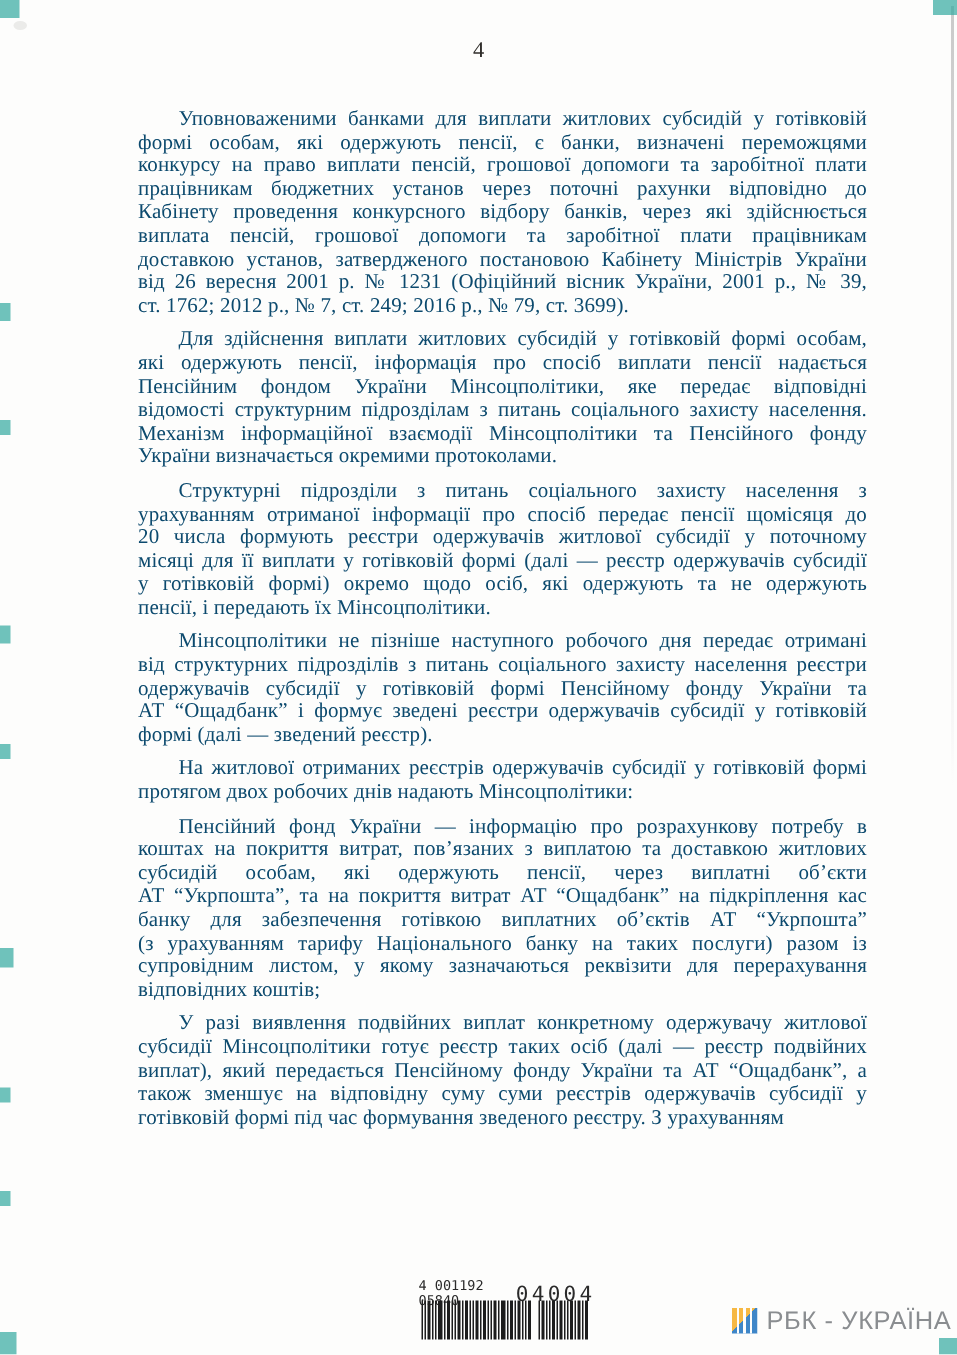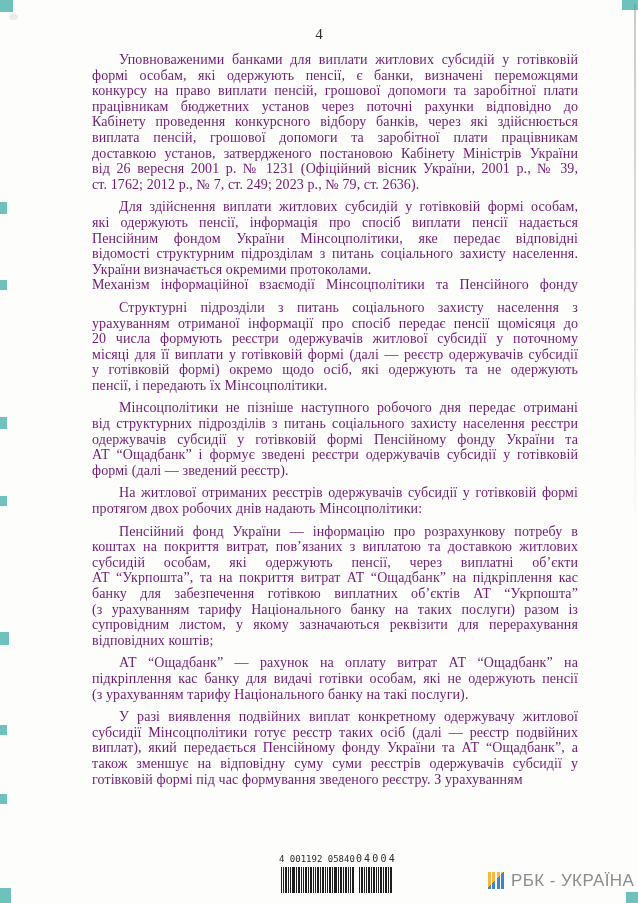--- a/index.html
+++ b/index.html
@@ -29,22 +29,22 @@
     position:absolute;
     background:#38aaa2;
     opacity:.72;
   }
   .page-number{
     position:absolute;top:26px;left:0;width:638px;
     text-align:center;
     font-size:15px;color:#2f2d2a;
   }
   .doc-body{
-    position:absolute;top:52px;left:92px;width:486px;
-    color:#701a75;
+    position:absolute;top:72px;left:92px;width:486px;
+    color:#0c4a6e;
     font-size:14px;
     letter-spacing:0.1px;
   }
   .para{margin-top:7px;}
   .para:first-child{margin-top:0;}
   .line{
     line-height:15.6px;
     text-align:justify;
     text-align-last:justify;
     white-space:normal;
@@ -52,21 +52,21 @@
   .line.first{text-indent:27px;}
   .line.para-last{text-align-last:left;}
   
   .barcode-digits-row{
     position:absolute;left:279px;top:853px;width:118px;
     display:flex;justify-content:space-between;align-items:center;
     font-family:"DejaVu Sans Mono", monospace;
     color:#2a2a2a;
   }
   .barcode-digits-main{font-size:9px;}
-  .barcode-digits-addon{font-size:10px;letter-spacing:2.2px;}
+  .barcode-digits-addon{font-size:14px;letter-spacing:2.2px;}
   .barcode-bars{
     position:absolute;top:867px;height:26px;
     display:flex;align-items:stretch;gap:1px;
   }
   .barcode-bars.main{left:281px;}
   .barcode-bars.addon{left:359px;}
   .barcode-bars .bar{background:#1d1d1d;height:100%;}
   
   .rbk-logo{
     position:absolute;left:488px;top:871px;height:19px;
@@ -111,29 +111,29 @@
   <div class="doc-body">
       <div class="para">
         <div class="line first">Уповноваженими банками для виплати житлових субсидій у готівковій</div>
         <div class="line">формі особам, які одержують пенсії, є банки, визначені переможцями</div>
         <div class="line">конкурсу на право виплати пенсій, грошової допомоги та заробітної плати</div>
         <div class="line">працівникам бюджетних установ через поточні рахунки відповідно до</div>
         <div class="line">Кабінету проведення конкурсного відбору банків, через які здійснюється</div>
         <div class="line">виплата пенсій, грошової допомоги та заробітної плати працівникам</div>
         <div class="line">доставкою установ, затвердженого постановою Кабінету Міністрів України</div>
         <div class="line">від 26 вересня 2001 р. № 1231 (Офіційний вісник України, 2001 р., № 39,</div>
-        <div class="line para-last">ст. 1762; 2012 р., № 7, ст. 249; 2023 р., № 79, ст. 2636).</div>
+        <div class="line para-last">ст. 1762; 2012 р., № 7, ст. 249; 2016 р., № 79, ст. 3699).</div>
       </div>
       <div class="para">
         <div class="line first">Для здійснення виплати житлових субсидій у готівковій формі особам,</div>
         <div class="line">які одержують пенсії, інформація про спосіб виплати пенсії надається</div>
         <div class="line">Пенсійним фондом України Мінсоцполітики, яке передає відповідні</div>
         <div class="line">відомості структурним підрозділам з питань соціального захисту населення.</div>
+        <div class="line">Механізм інформаційної взаємодії Мінсоцполітики та Пенсійного фонду</div>
         <div class="line para-last">України визначається окремими протоколами.</div>
-        <div class="line">Механізм інформаційної взаємодії Мінсоцполітики та Пенсійного фонду</div>
       </div>
       <div class="para">
         <div class="line first">Структурні підрозділи з питань соціального захисту населення з</div>
         <div class="line">урахуванням отриманої інформації про спосіб передає пенсії щомісяця до</div>
         <div class="line">20 числа формують реєстри одержувачів житлової субсидії у поточному</div>
         <div class="line">місяці для її виплати у готівковій формі (далі — реєстр одержувачів субсидії</div>
         <div class="line">у готівковій формі) окремо щодо осіб, які одержують та не одержують</div>
         <div class="line para-last">пенсії, і передають їх Мінсоцполітики.</div>
       </div>
       <div class="para">
@@ -151,25 +151,20 @@
         <div class="line first">Пенсійний фонд України — інформацію про розрахункову потребу в</div>
         <div class="line">коштах на покриття витрат, пов’язаних з виплатою та доставкою житлових</div>
         <div class="line">субсидій особам, які одержують пенсії, через виплатні об’єкти</div>
         <div class="line">АТ “Укрпошта”, та на покриття витрат АТ “Ощадбанк” на підкріплення кас</div>
         <div class="line">банку для забезпечення готівкою виплатних об’єктів АТ “Укрпошта”</div>
         <div class="line">(з урахуванням тарифу Національного банку на таких послуги) разом із</div>
         <div class="line">супровідним листом, у якому зазначаються реквізити для перерахування</div>
         <div class="line para-last">відповідних коштів;</div>
       </div>
       <div class="para">
-        <div class="line first">АТ “Ощадбанк” — рахунок на оплату витрат АТ “Ощадбанк” на</div>
-        <div class="line">підкріплення кас банку для видачі готівки особам, які не одержують пенсії</div>
-        <div class="line para-last">(з урахуванням тарифу Національного банку на такі послуги).</div>
-      </div>
-      <div class="para">
         <div class="line first">У разі виявлення подвійних виплат конкретному одержувачу житлової</div>
         <div class="line">субсидії Мінсоцполітики готує реєстр таких осіб (далі — реєстр подвійних</div>
         <div class="line">виплат), який передається Пенсійному фонду України та АТ “Ощадбанк”, а</div>
         <div class="line">також зменшує на відповідну суму суми реєстрів одержувачів субсидії у</div>
         <div class="line para-last">готівковій формі під час формування зведеного реєстру. З урахуванням</div>
       </div>
     </div>
 
   <div class="barcode-digits-row">
     <span class="barcode-digits-main">4 001192 05840</span>

